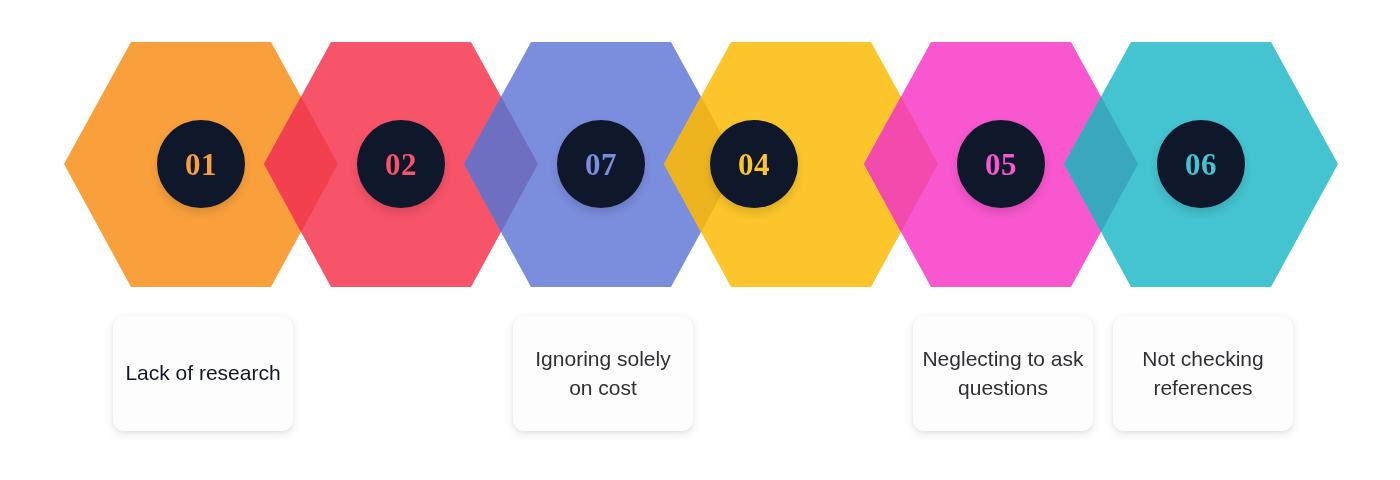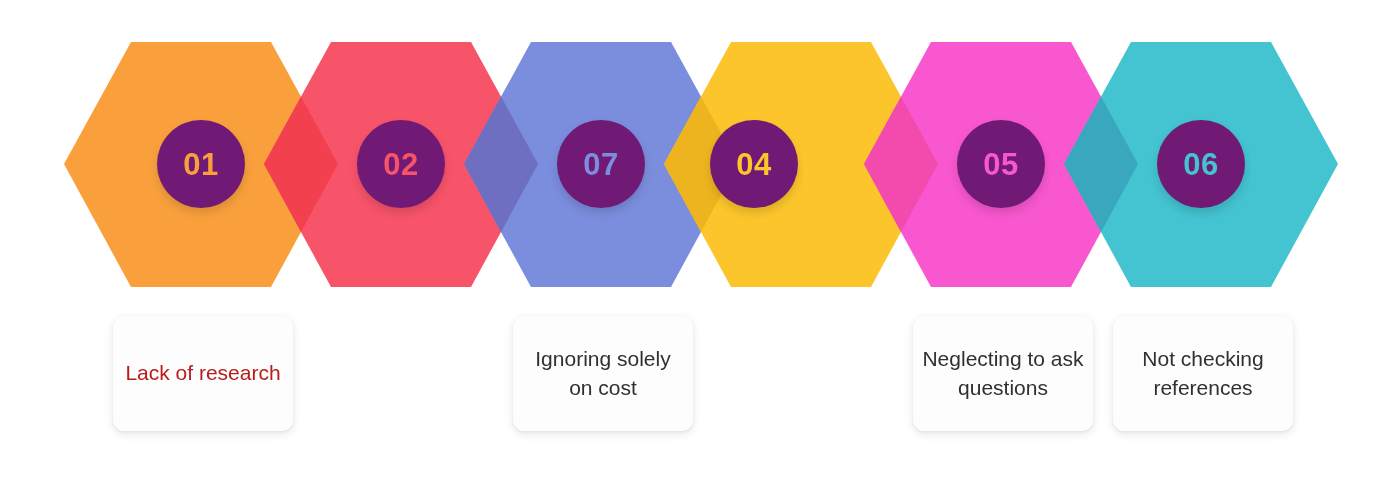--- a/index.html
+++ b/index.html
@@ -38,27 +38,28 @@
     height: 300px;
     display: block;
   }
 
   
   .badge {
     position: absolute;
     width: 88px;
     height: 88px;
     border-radius: 50%;
-    background: #701a75;
+    background: #0f172a;
     box-shadow: 0 5px 9px rgba(0,0,0,0.13);
     display: flex;
     align-items: center;
     justify-content: center;
     top: 120px;
     margin-left: -44px;
+    font-family: Liberation Serif, serif;
   }
 
   .badge-num {
     font-size: 31px;
     font-weight: bold;
     letter-spacing: 0.4px;
     line-height: 1;
     user-select: none;
   }
 
@@ -162,21 +163,21 @@
       <div class="badge" style="left: 1001px;">
         <span class="badge-num" style="color: rgb(248, 87, 207); text-align: center;">05</span>
       </div>
       <div class="badge" style="left: 1201px;">
         <span class="badge-num" style="color: rgb(68, 195, 208);">06</span>
       </div>
     </div>
 
   <div class="cards" id="cards-layer">
       <div class="card" style="left: 203px;">
-        <div class="card-label" style="color: #b91c1c;">Lack of research</div>
+        <div class="card-label" style="color: #0f172a;">Lack of research</div>
       </div>
       <div class="card" style="left: 603px;">
         <div class="card-label" style="color: rgb(47, 48, 51);">Ignoring solely on cost</div>
       </div>
       <div class="card" style="left: 1003px;">
         <div class="card-label" style="color: rgb(47, 48, 51);">Neglecting to ask questions</div>
       </div>
       <div class="card" style="left: 1203px;">
         <div class="card-label" style="color: rgb(47, 48, 51);">Not checking references</div>
       </div>

